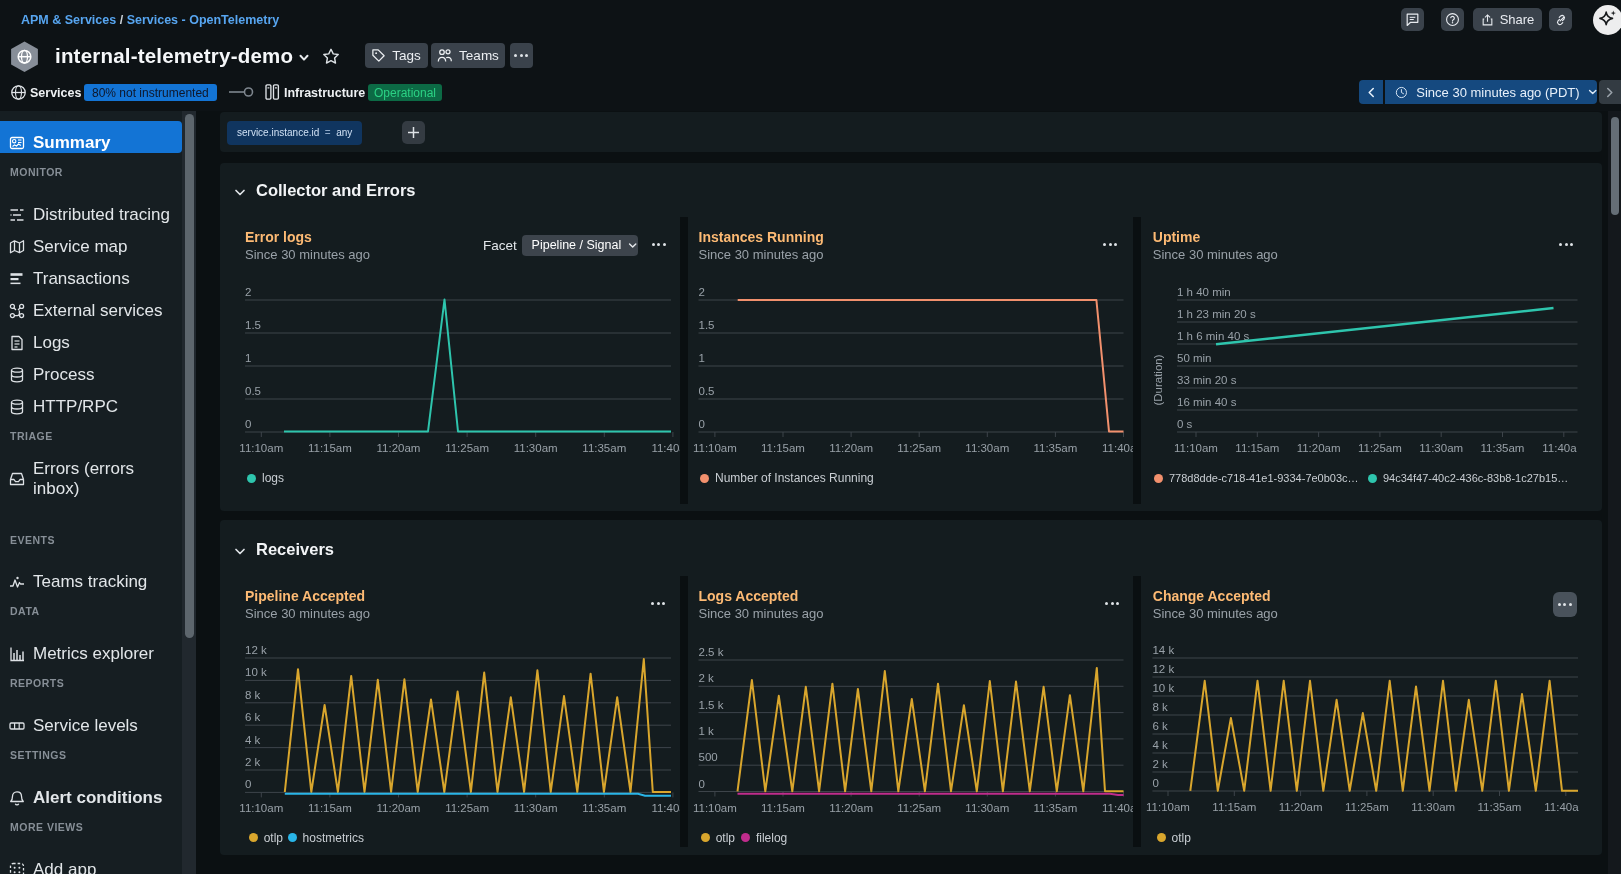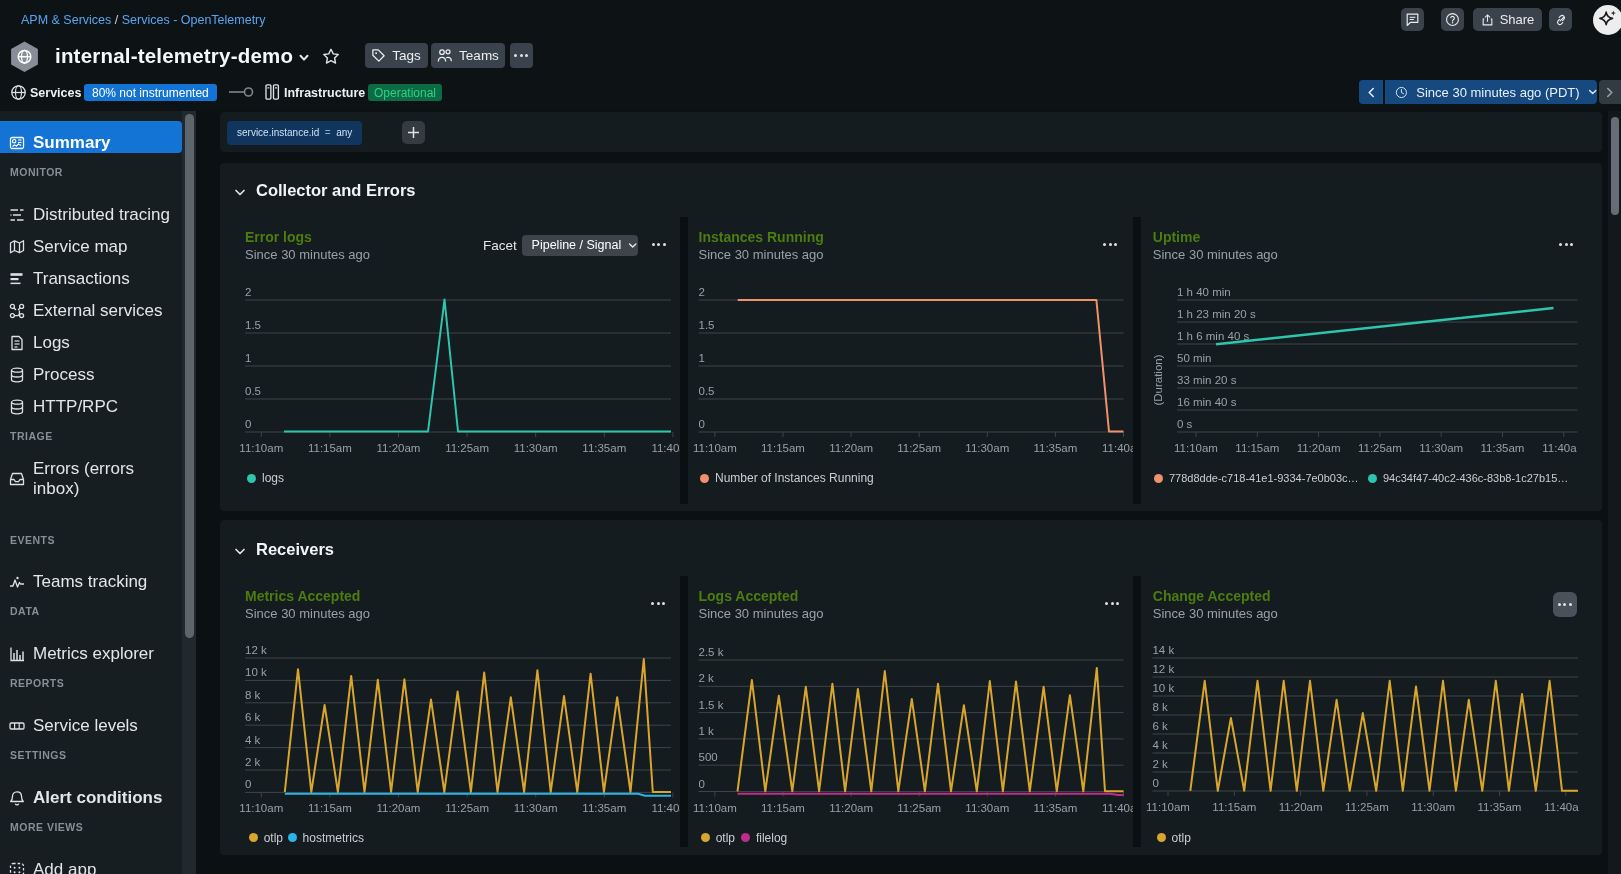--- a/index.html
+++ b/index.html
@@ -1,30 +1,30 @@
 <!DOCTYPE html>
 <html><head><meta charset="utf-8"><style>
 *{margin:0;padding:0;box-sizing:border-box;}
 html,body{width:1621px;height:874px;overflow:hidden;background:#0b1012;font-family:"Liberation Sans",sans-serif;}
 .abs{position:absolute;}
 #page{position:relative;width:1621px;height:874px;background:#0b1012;overflow:hidden;}
-.ttl{font-size:14px;font-weight:bold;color:#4d7c0f;}
+.ttl{font-size:14px;font-weight:bold;color:#fdba74;}
 .sub{font-size:13px;color:#99a1a8;}
 .dots{display:flex;gap:2.6px;align-items:center;}
 .dots i{width:3px;height:3px;border-radius:50%;background:#dfe3e7;}
 .leg{font-size:12px;color:#c9ced3;display:flex;align-items:center;gap:6px;white-space:nowrap;}
 .leg i{width:9px;height:9px;border-radius:50%;flex:none;}
 .navitem{position:absolute;left:0;width:182px;height:44px;display:flex;align-items:center;color:#e2e6e9;font-size:17px;}
 .navitem svg{position:absolute;left:9px;}
 .navitem span{position:absolute;left:33px;}
 .navlab{position:absolute;left:10px;font-size:10.5px;font-weight:bold;letter-spacing:.5px;color:#878f97;}
 </style></head><body>
 <div id="page">
 <div class="abs" style="left:0;top:0;width:1621px;height:111px;background:#0d1215;"></div>
-<div class="abs" style="left:21px;top:13px;font-size:12.5px;font-weight:400;color:#57a5f0;">APM &amp; Services <span style="color:#cdd3d9;">/</span> Services - OpenTelemetry</div>
+<div class="abs" style="left:21px;top:13px;font-size:12.5px;font-weight:700;color:#57a5f0;">APM &amp; Services <span style="color:#cdd3d9;">/</span> Services - OpenTelemetry</div>
 <svg class="abs" style="left:9px;top:41px;" width="31" height="31" viewBox="0 0 31 31">
 <polygon points="15.5,0.5 28.9,8.1 28.9,23.4 15.5,30.9 2.1,23.4 2.1,8.1" fill="#878e98"></polygon>
 <circle cx="15.5" cy="15.7" r="6.3" fill="none" stroke="#fff" stroke-width="1.5"></circle>
 <ellipse cx="15.5" cy="15.7" rx="3" ry="6.3" fill="none" stroke="#fff" stroke-width="1.3"></ellipse>
 <line x1="9.2" y1="15.7" x2="21.8" y2="15.7" stroke="#fff" stroke-width="1.5"></line>
 </svg>
 <div class="abs" style="left:55px;top:44px;font-size:20.5px;font-weight:bold;color:#f5f7f9;letter-spacing:0.2px;">internal-telemetry-demo</div>
 <svg class="abs" style="left:299px;top:53.5px;" width="10" height="8" viewBox="0 0 10 8">
       <polyline points="1.5,1.8 5,5.6 8.5,1.8" fill="none" stroke="#e6e9ec" stroke-width="2" stroke-linecap="round" stroke-linejoin="round"></polyline>
     </svg>
@@ -45,21 +45,21 @@
       <i></i>
       <i></i>
       <i></i>
     </div>
 <svg class="abs" style="left:10px;top:84px;" width="17" height="17" viewBox="0 0 24 24">
       <circle cx="12" cy="12" r="9.5" fill="none" stroke="#dfe3e7" stroke-width="1.8"></circle>
       <ellipse cx="12" cy="12" rx="4.2" ry="9.5" fill="none" stroke="#dfe3e7" stroke-width="1.6"></ellipse>
       <line x1="2.5" y1="12" x2="21.5" y2="12" stroke="#dfe3e7" stroke-width="1.8"></line>
     </svg>
 <div class="abs" style="left:30px;top:86px;font-size:12.5px;font-weight:600;color:#eef1f3;">Services</div>
-<div class="abs" style="left:84px;top:84px;height:17px;background:#1374d5;border-radius:3px;padding:0 8px;display:flex;align-items:center;color:#ffffff;font-size:12px;font-weight:500;">80% not instrumented</div>
+<div class="abs" style="left:84px;top:84px;height:17px;background:#1374d5;border-radius:3px;padding:0 8px;display:flex;align-items:center;color:#0f172a;font-size:12px;font-weight:500;">80% not instrumented</div>
 <svg class="abs" style="left:229px;top:86px;" width="26" height="12" viewBox="0 0 26 12">
       <line x1="0" y1="6" x2="15" y2="6" stroke="#7e868e" stroke-width="1.6"></line>
       <circle cx="19.5" cy="6" r="4" fill="none" stroke="#7e868e" stroke-width="1.6"></circle>
     </svg>
 <svg class="abs" style="left:263px;top:83px;" width="18" height="18" viewBox="0 0 24 24">
       <rect x="4" y="2.5" width="6.5" height="19" rx="1.5" fill="none" stroke="#dfe3e7" stroke-width="1.8"></rect>
       <rect x="14" y="2.5" width="6.5" height="19" rx="1.5" fill="none" stroke="#dfe3e7" stroke-width="1.8"></rect>
       <line x1="6" y1="6.5" x2="8.5" y2="6.5" stroke="#dfe3e7" stroke-width="1.6"></line>
       <line x1="16" y1="6.5" x2="18.5" y2="6.5" stroke="#dfe3e7" stroke-width="1.6"></line>
     </svg>
@@ -260,21 +260,21 @@
 <svg class="abs" style="left:234px;top:547px;" width="12" height="9" viewBox="0 0 12 9">
       <polyline points="2,2.5 6,6.5 10,2.5" fill="none" stroke="#dfe3e7" stroke-width="1.7" stroke-linecap="round" stroke-linejoin="round"></polyline>
     </svg>
     <div class="abs" style="left:256px;top:540px;font-size:16.5px;font-weight:bold;color:#f2f4f6;">Receivers</div>
 <div class="ttl abs" style="left:245px;top:229px;">Error logs</div>
     <div class="sub abs" style="left:245px;top:247px;">Since 30 minutes ago</div>
 <div class="ttl abs" style="left:698.5px;top:229px;">Instances Running</div>
     <div class="sub abs" style="left:698.5px;top:247px;">Since 30 minutes ago</div>
 <div class="ttl abs" style="left:1152.8px;top:229px;">Uptime</div>
     <div class="sub abs" style="left:1152.8px;top:247px;">Since 30 minutes ago</div>
-<div class="ttl abs" style="left:245px;top:588px;">Metrics Accepted</div>
+<div class="ttl abs" style="left:245px;top:588px;">Pipeline Accepted</div>
     <div class="sub abs" style="left:245px;top:606px;">Since 30 minutes ago</div>
 <div class="ttl abs" style="left:698.5px;top:588px;">Logs Accepted</div>
     <div class="sub abs" style="left:698.5px;top:606px;">Since 30 minutes ago</div>
 <div class="ttl abs" style="left:1152.8px;top:588px;">Change Accepted</div>
     <div class="sub abs" style="left:1152.8px;top:606px;">Since 30 minutes ago</div>
 <div class="abs" style="left:483px;top:238px;font-size:13.5px;color:#e2e6ea;">Facet</div>
 <div class="abs" style="left:521.6px;top:234.6px;width:116px;height:21px;background:#3d444c;border-radius:4px;display:flex;align-items:center;color:#fff;font-size:12.5px;white-space:nowrap;">
       <span style="margin-left:10px;">Pipeline / Signal</span>
       <svg style="margin-left:7px;" width="10" height="7" viewBox="0 0 12 8">
         <polyline points="2,2 6,6 10,2" fill="none" stroke="#e6e9ec" stroke-width="1.8" stroke-linecap="round" stroke-linejoin="round"></polyline>

